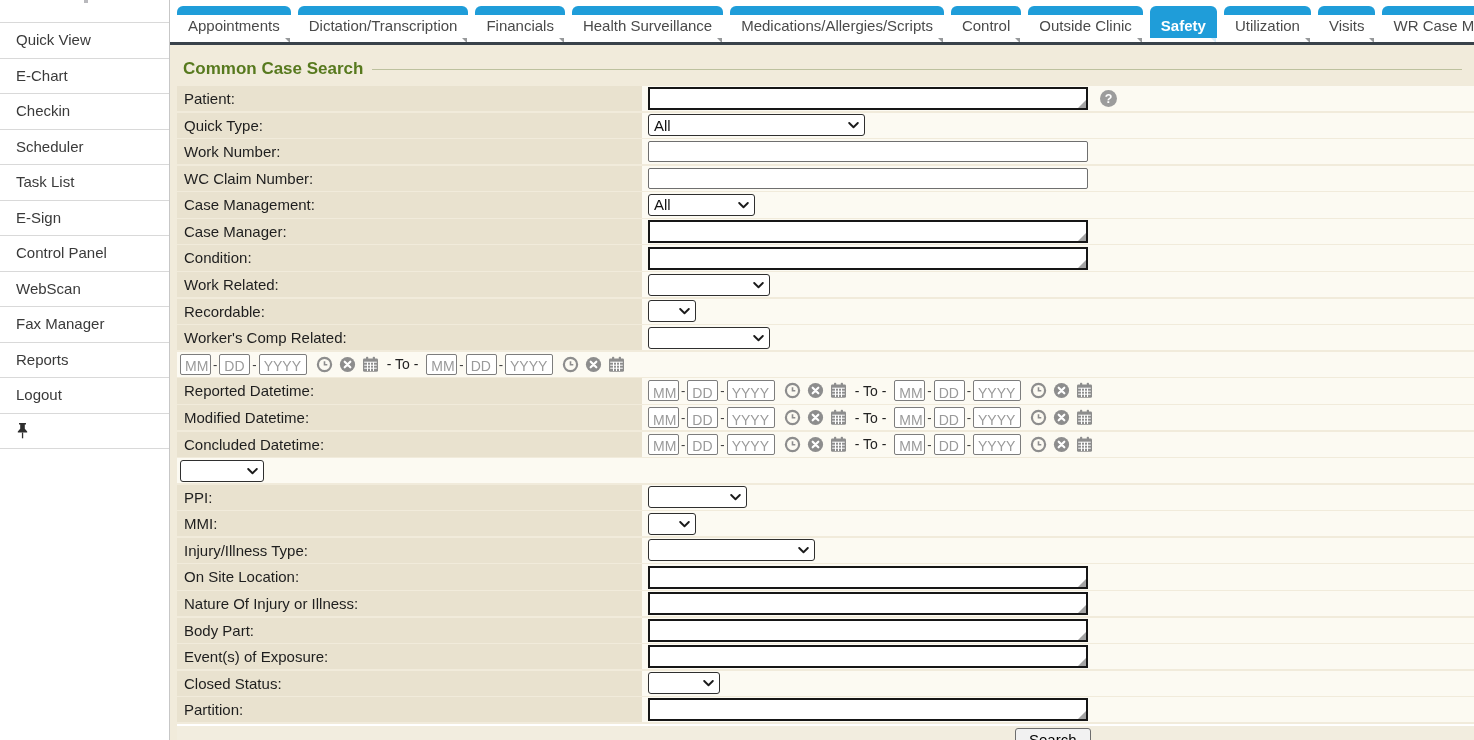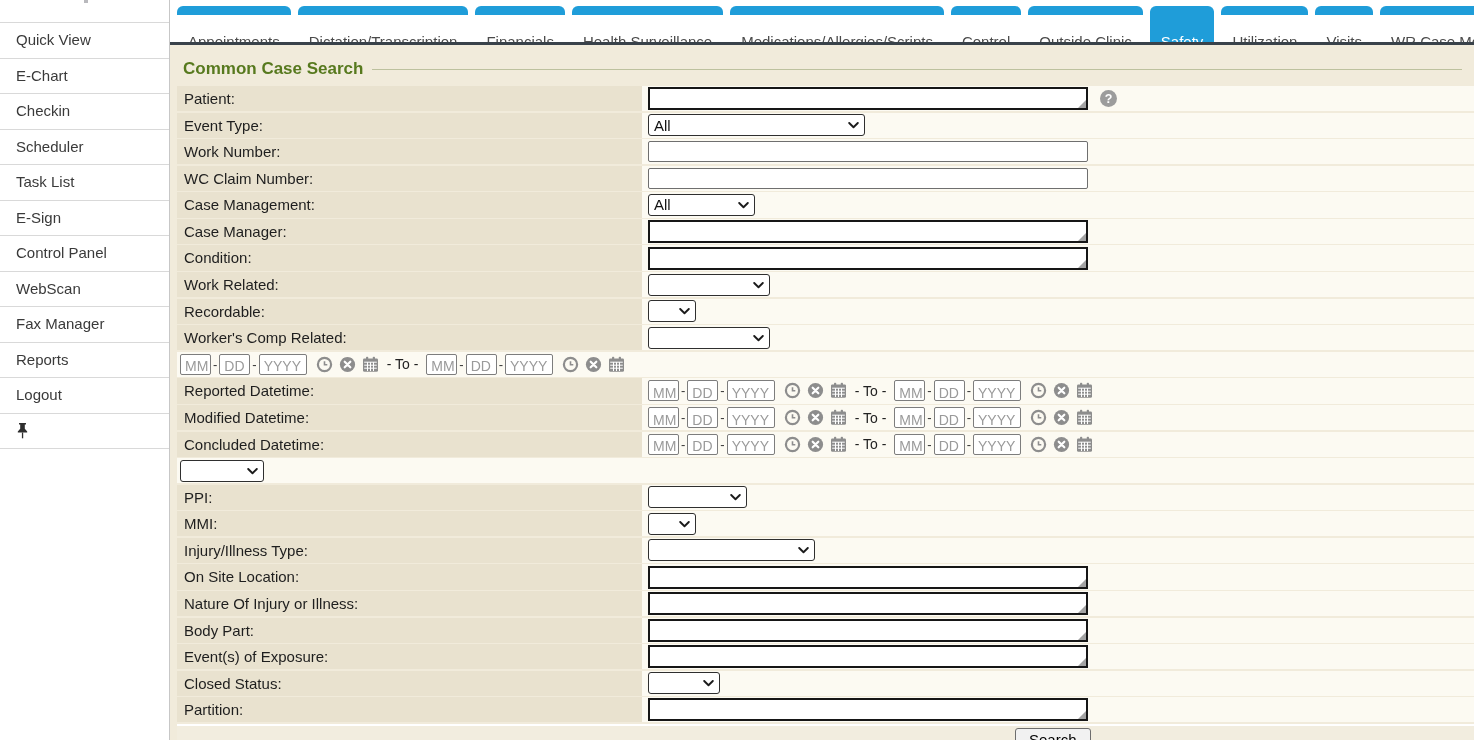--- a/index.html
+++ b/index.html
@@ -15,26 +15,26 @@
   .side-item{height:34.5px;line-height:34.5px;border-bottom:1px solid #d9d9d9;
              padding-left:16px;font-size:15px;color:#3a3a3a;cursor:pointer;white-space:nowrap;}
   .side-pin{height:34px;border-bottom:1px solid #d9d9d9;display:flex;align-items:center;
             padding-left:16px;cursor:pointer;}
 
   
   .main{flex:1;min-width:0;background:#f1ebdb;position:relative;overflow:hidden;}
   .topstrip{background:#fff;height:42px;overflow:hidden;}
   .tabbar{display:flex;gap:7px;padding:6px 0 0 7px;white-space:nowrap;}
   .tab{position:relative;flex:0 0 auto;background:#fff;border-radius:6px 6px 0 0;
-       border-top:9px solid #1f9dd9;height:23px;padding:16px 11px;cursor:pointer;}
+       border-top:9px solid #1f9dd9;height:23px;padding:0 11px;cursor:pointer;}
   .tab .tlabel{display:inline-block;line-height:22px;font-size:15px;color:#4a4a4a;}
   .tab .fold{position:absolute;right:1px;bottom:-5px;width:0;height:0;
              border-top:5px solid #97999b;border-left:5px solid transparent;}
   .tab.active{background:#1f9dd9;border-top-color:#1f9dd9;}
-  .tab.active .tlabel{color:#fff;font-weight:normal;}
+  .tab.active .tlabel{color:#fff;font-weight:bold;}
   .tab.active .fold{border-top-color:#d7ecf8;}
   .darkline{height:3px;background:#39424a;}
 
   .content{padding-left:7px;}
   .title-row{display:flex;align-items:center;padding:12px 12px 0 6px;height:24px;margin-bottom:5px;}
   .page-title{font-size:17px;font-weight:bold;color:#57791e;margin:0;white-space:nowrap;}
   .title-rule{flex:1;height:1px;background:#bdc19e;margin-left:9px;}
 
   
   .row{display:flex;height:25.2px;margin-bottom:1.4px;}
@@ -135,21 +135,21 @@
 
       <div class="row">
         <div class="lbl">Patient:</div>
         <div class="ctl">
           <span class="ta"><input type="text" value="" style=""><i class="grip"></i></span>
           <span class="help">?</span>
         </div>
       </div>
 
       <div class="row">
-        <div class="lbl">Event Type:</div>
+        <div class="lbl">Quick Type:</div>
         <div class="ctl">
           <span class="sel w217">
               <span>All</span>
               <svg class="chev" width="11" height="7" viewBox="0 0 11 7">
                 <path d="M1.2 1 L5.5 5.2 L9.8 1" fill="none" stroke="#1b1b1b" stroke-width="1.9" stroke-linecap="round" stroke-linejoin="round"></path>
               </svg>
             </span>
         </div>
       </div>
 

